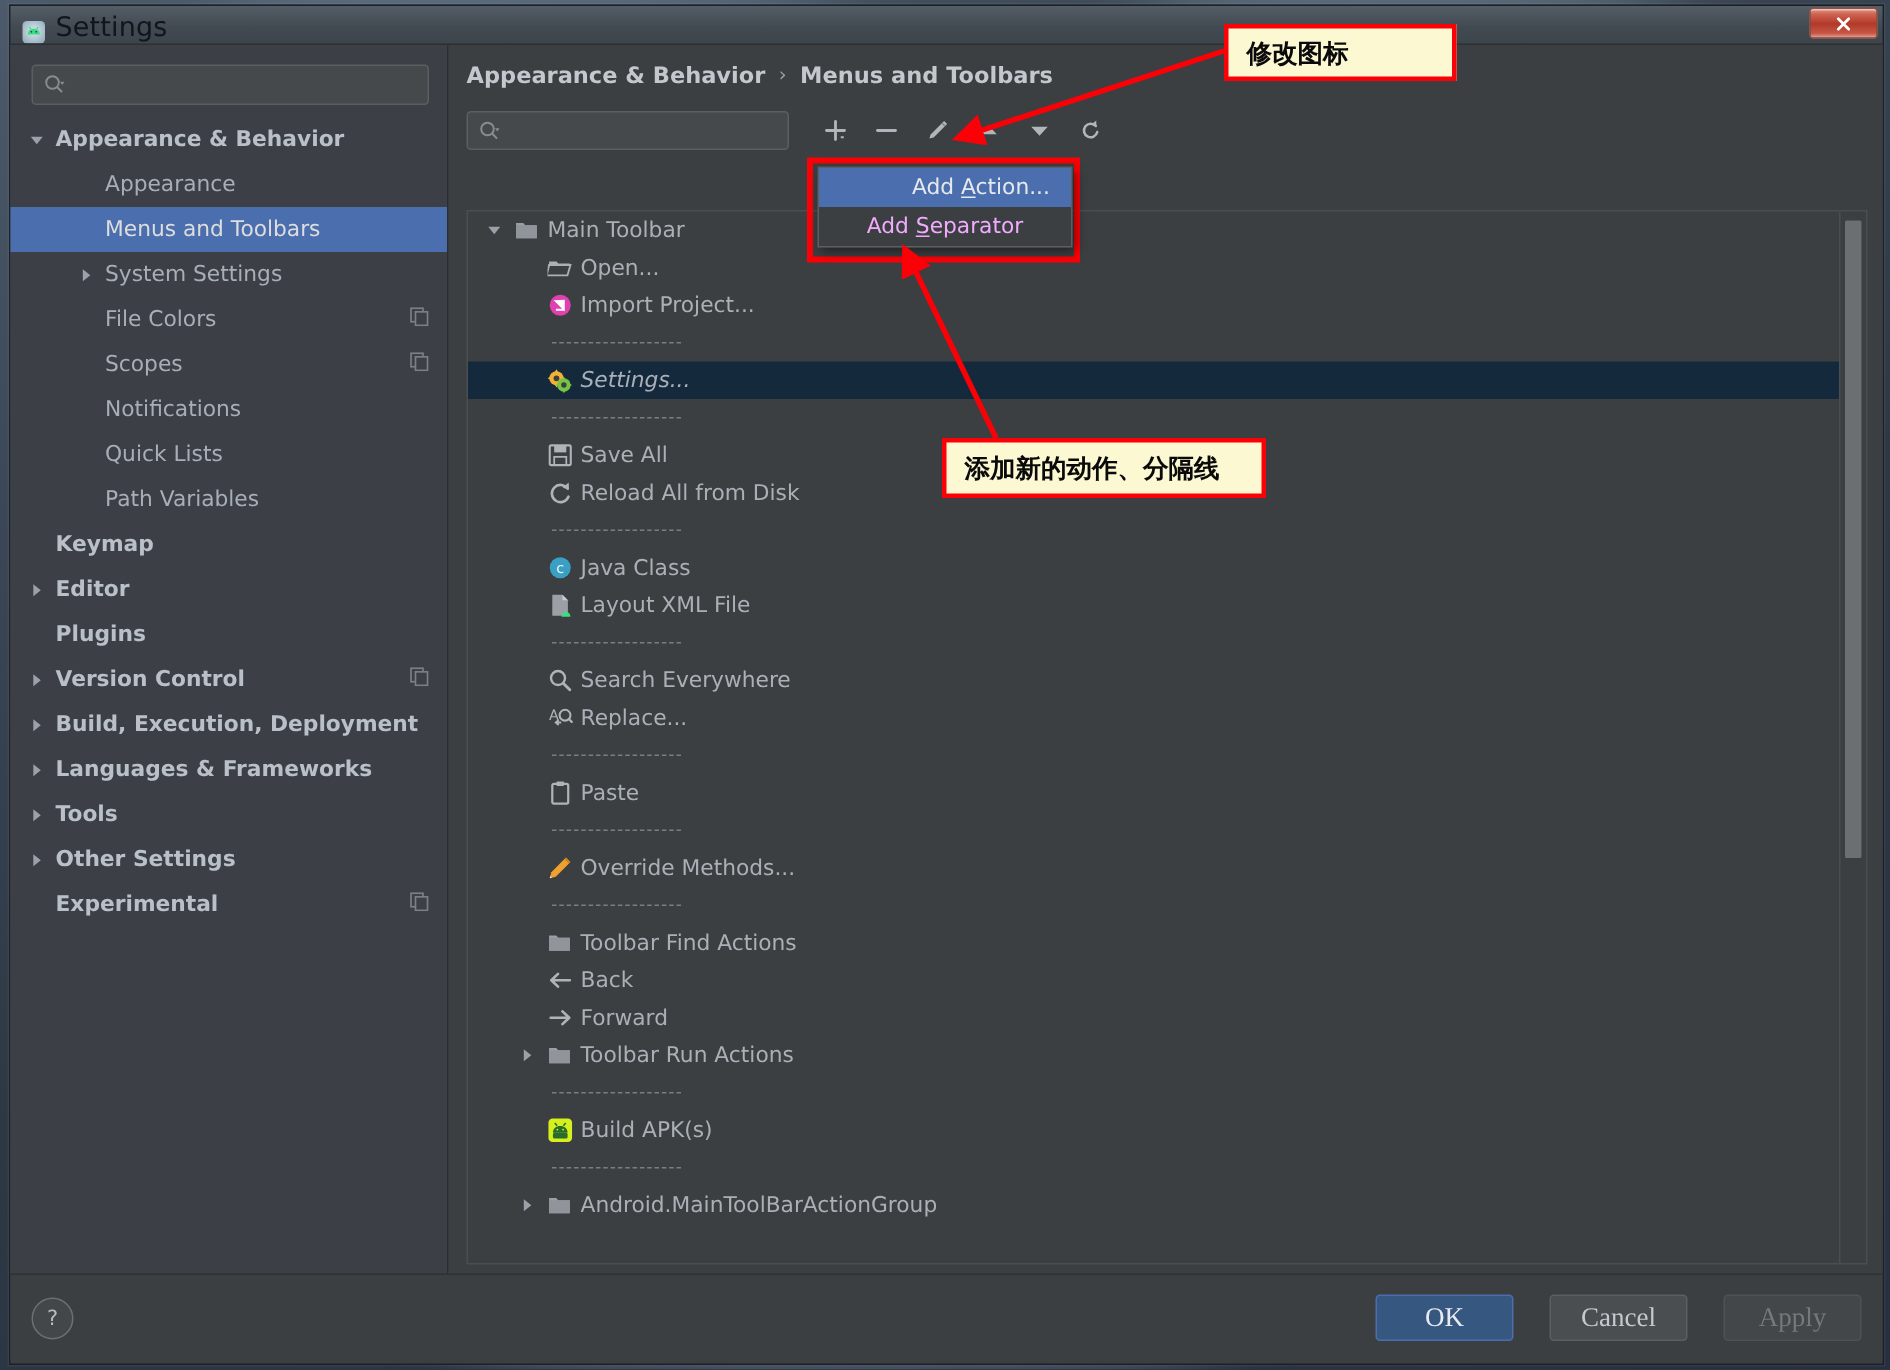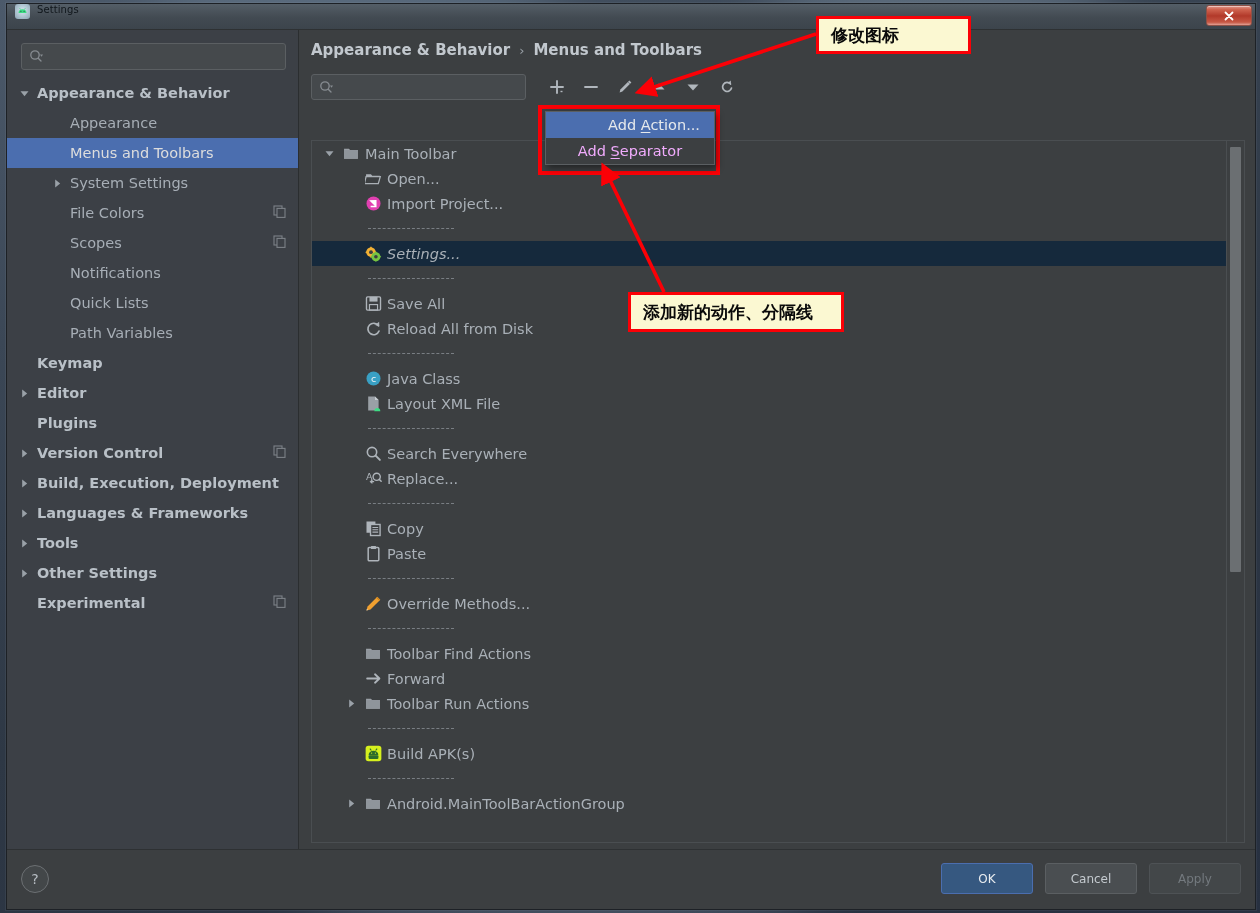--- a/index.html
+++ b/index.html
@@ -29,24 +29,24 @@
     position: absolute; left: 6px; top: 3px;
     width: 1248px; height: 905px;
     background: #3c3f41;
     border: 1px solid #1d2126;
     box-shadow: 0 0 0 1px rgba(255,255,255,.05);
   }
   .titlebar {
     position: relative;
     height: 25px;
     background: linear-gradient(180deg, rgba(120,140,160,.40) 0%, rgba(80,100,120,.30) 55%, rgba(60,78,96,.35) 100%);
-    display: flex; align-items: flex-start;
+    display: flex; align-items: flex-end;
     padding-left: 8px;
     color: #12161a;
-    font-size: 10px;
+    font-size: 18px;
     box-sizing: border-box;
   }
   .title-icon {
     width: 15px; height: 15px; margin-right: 7px;
     border-radius: 3px;
     background: radial-gradient(circle at 50% 45%, #d8e6ee 0%, #b8cdd9 40%, #8ba3b2 100%);
     display: flex; align-items: center; justify-content: center;
   }
   .title-icon svg { display: block; }
   .title-text { font-weight: 400; color: #10161b; letter-spacing: .1px; }
@@ -279,29 +279,30 @@
     border-radius: 50%;
     border: 1px solid #6c7073;
     background: #434749;
     color: #b6bcc2;
     display: flex; align-items: center; justify-content: center;
     font-size: 14px; cursor: pointer;
   }
   .footer-spacer { flex: 1 1 auto; }
   .fbtn {
     height: 31px; min-width: 92px;
-    margin-left: 12px;
+    margin-left: 24px;
     border-radius: 3px;
     display: flex; align-items: center; justify-content: center;
-    font-size: 12px;
+    font-size: 18px;
     border: 1px solid #5b5f62;
     background: #4a4e51;
     color: #c4cacf;
     cursor: pointer;
     box-sizing: border-box;
+    font-family: Liberation Serif, serif;
   }
   .fbtn.primary { background: #365880; border-color: #4b6eaf; color: #e8ecef; }
   .fbtn.disabled { color: #73797e; border-color: #4e5255; background: #434749; }
 </style>
 </head>
 <body>
 
 <div id="root">
   <div class="backdrop-glow g1"></div>
   <div class="backdrop-glow g2"></div>
@@ -644,31 +645,20 @@
                 </span>
                 <span class="txt">Replace...</span>
               </div>
               <div class="sepline">
                 <span class="dashes"></span>
               </div>
               <div class="trow depth2">
                 <span class="tw"></span>
                 <span class="ic">
                   <svg width="17" height="17" viewBox="0 0 16 16">
-                    <rect x="1.4" y="1.4" width="8.4" height="10.6" fill="#aeb4ba"></rect>
-                    <rect x="5.2" y="4.2" width="9" height="10.4" fill="#3c3f41" stroke="#aeb4ba" stroke-width="1.3"></rect>
-                    <path d="M7 7 h5.4 M7 9.2 h5.4 M7 11.4 h5.4" stroke="#aeb4ba" stroke-width="1"></path>
-                  </svg>
-                </span>
-                <span class="txt">Copy</span>
-              </div>
-              <div class="trow depth2">
-                <span class="tw"></span>
-                <span class="ic">
-                  <svg width="17" height="17" viewBox="0 0 16 16">
                     <rect x="3" y="2.4" width="10" height="12.4" rx="1" fill="none" stroke="#aeb4ba" stroke-width="1.4"></rect>
                     <rect x="5.6" y="1" width="4.8" height="2.8" rx=".6" fill="#aeb4ba"></rect>
                   </svg>
                 </span>
                 <span class="txt">Paste</span>
               </div>
               <div class="sepline">
                 <span class="dashes"></span>
               </div>
               <div class="trow depth2">
@@ -687,20 +677,29 @@
               </div>
               <div class="trow depth2">
                 <span class="tw"></span>
                 <span class="ic">
                   <svg width="17" height="17" viewBox="0 0 16 16">
                     <path d="M1 3.5 h4.5 l1.2 1.3 h7.3 v8.2 h-13 z" fill="#9aa0a6"></path>
                     <path d="M1 4.8 h13 v8.2 h-13 z" fill="#8f959b"></path>
                   </svg>
                 </span>
                 <span class="txt">Toolbar Find Actions</span>
+              </div>
+              <div class="trow depth2">
+                <span class="tw"></span>
+                <span class="ic">
+                  <svg width="17" height="17" viewBox="0 0 16 16">
+                    <path d="M14 8 H2.6 M6.6 4 L2.4 8 l4.2 4" fill="none" stroke="#aeb4ba" stroke-width="1.7" stroke-linecap="round" stroke-linejoin="round"></path>
+                  </svg>
+                </span>
+                <span class="txt">Back</span>
               </div>
               <div class="trow depth2">
                 <span class="tw"></span>
                 <span class="ic">
                   <svg width="17" height="17" viewBox="0 0 16 16">
                     <path d="M2 8 H13.4 M9.4 4 L13.6 8 l-4.2 4" fill="none" stroke="#aeb4ba" stroke-width="1.7" stroke-linecap="round" stroke-linejoin="round"></path>
                   </svg>
                 </span>
                 <span class="txt">Forward</span>
               </div>

